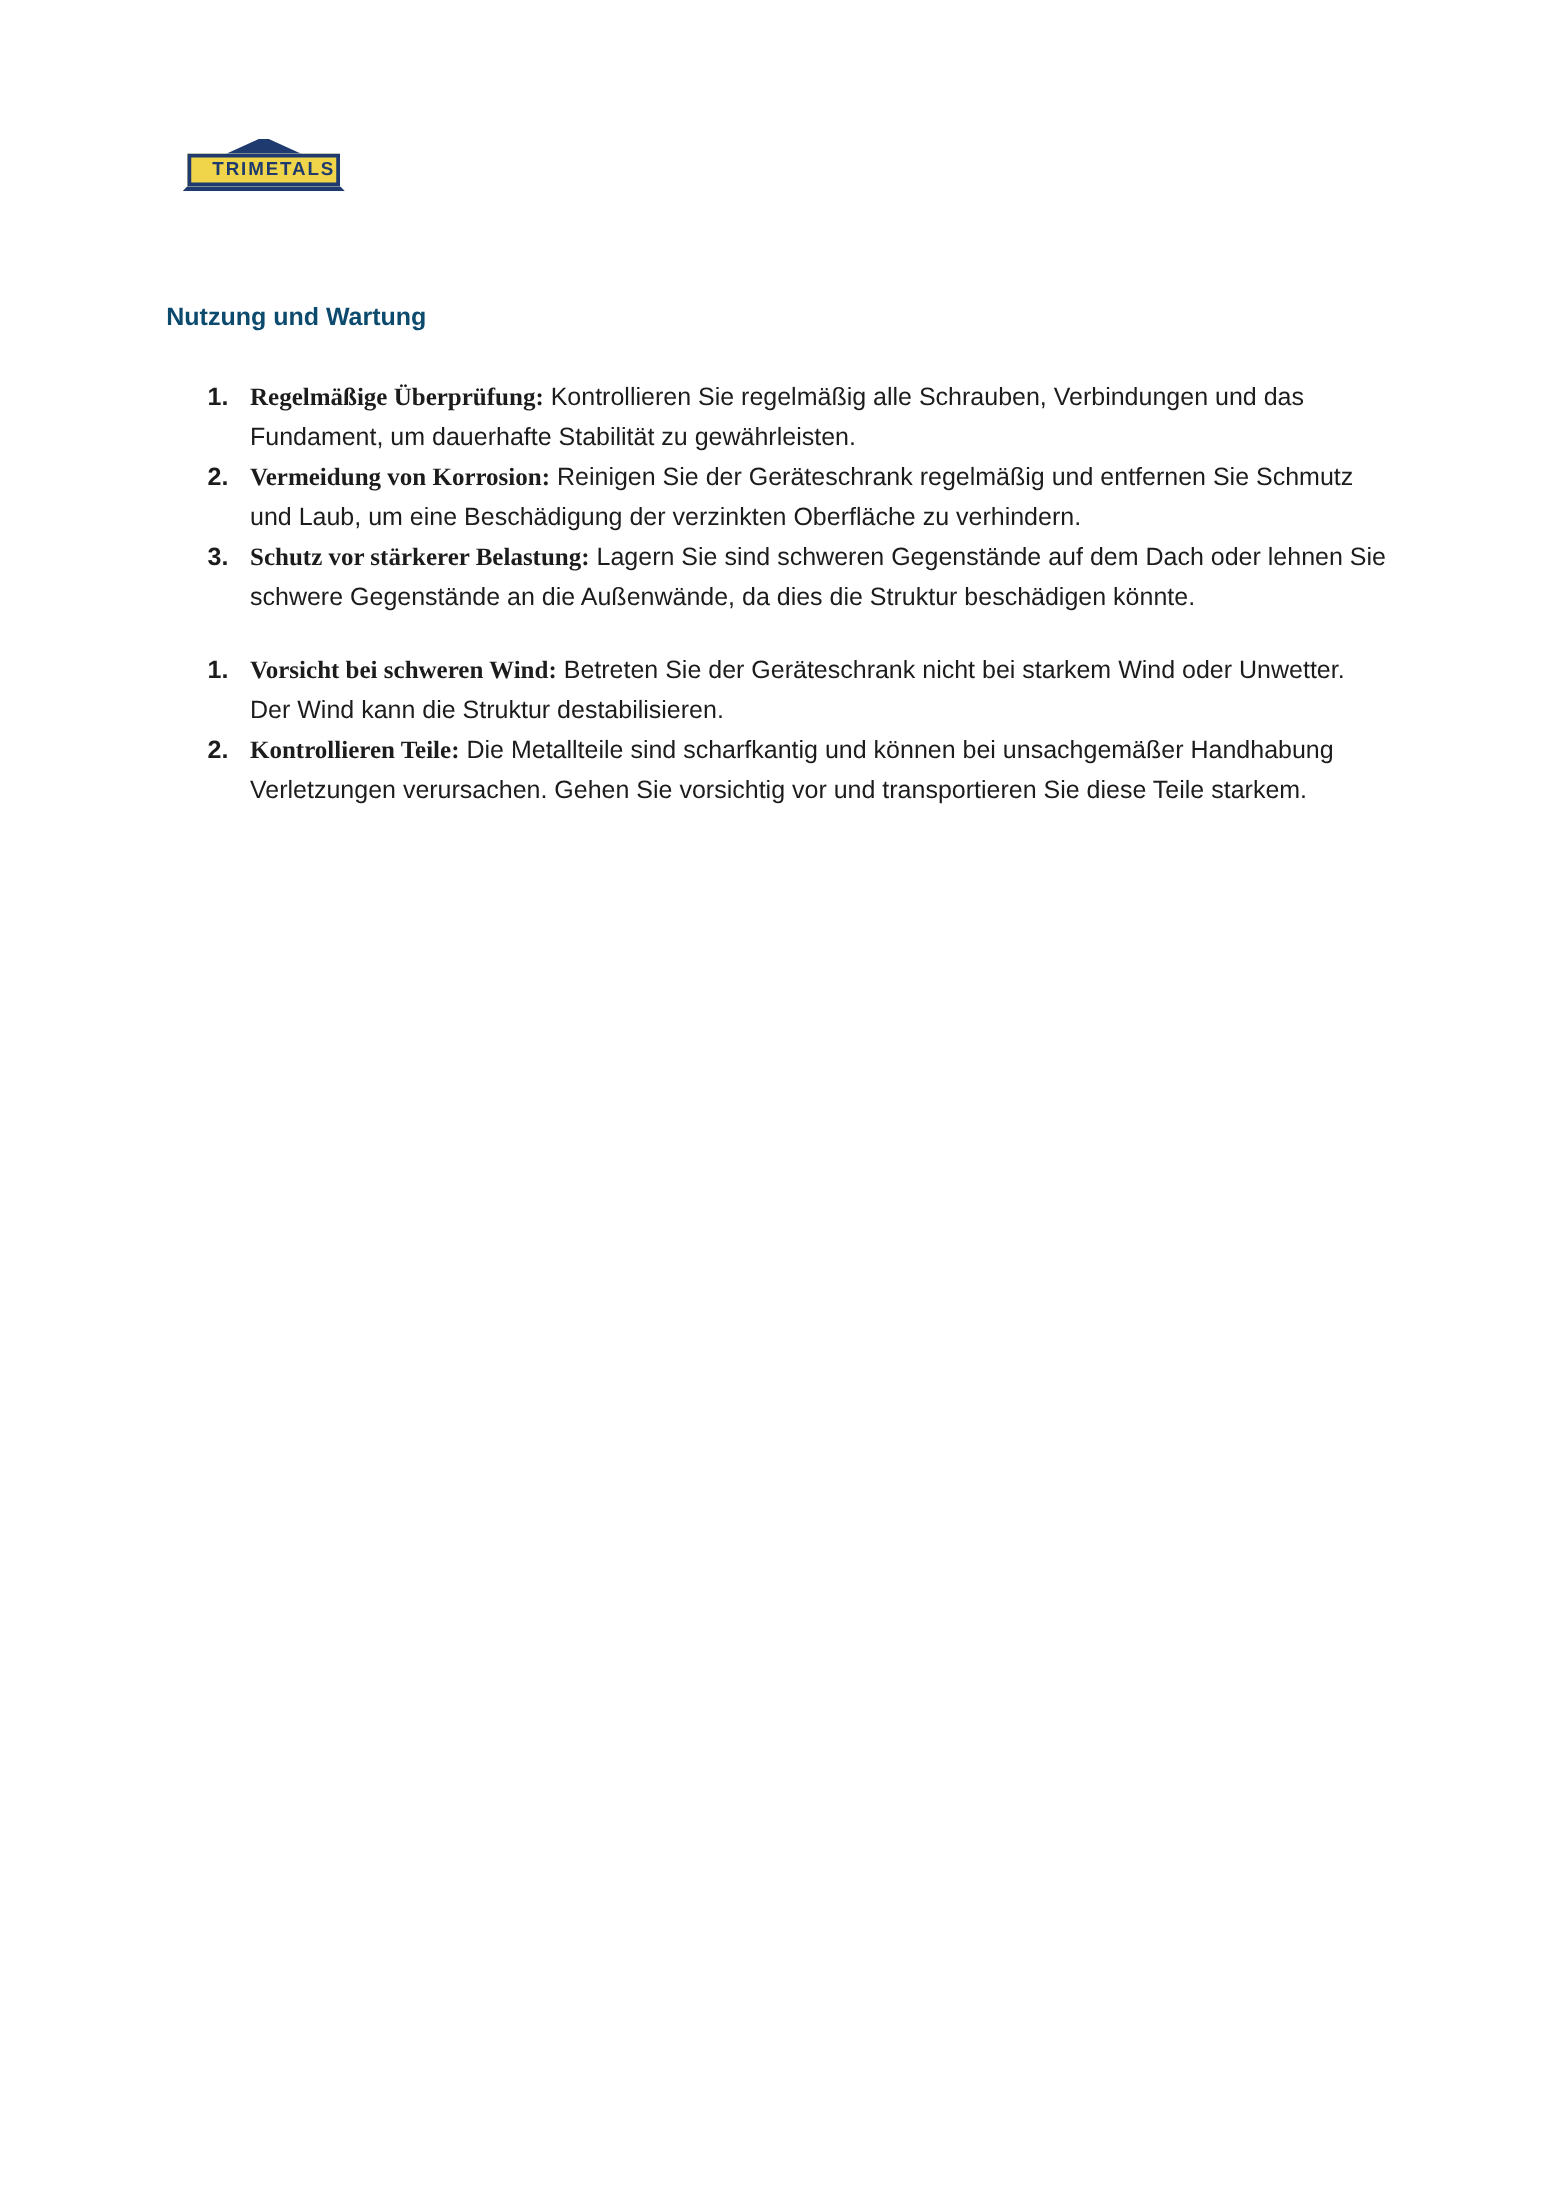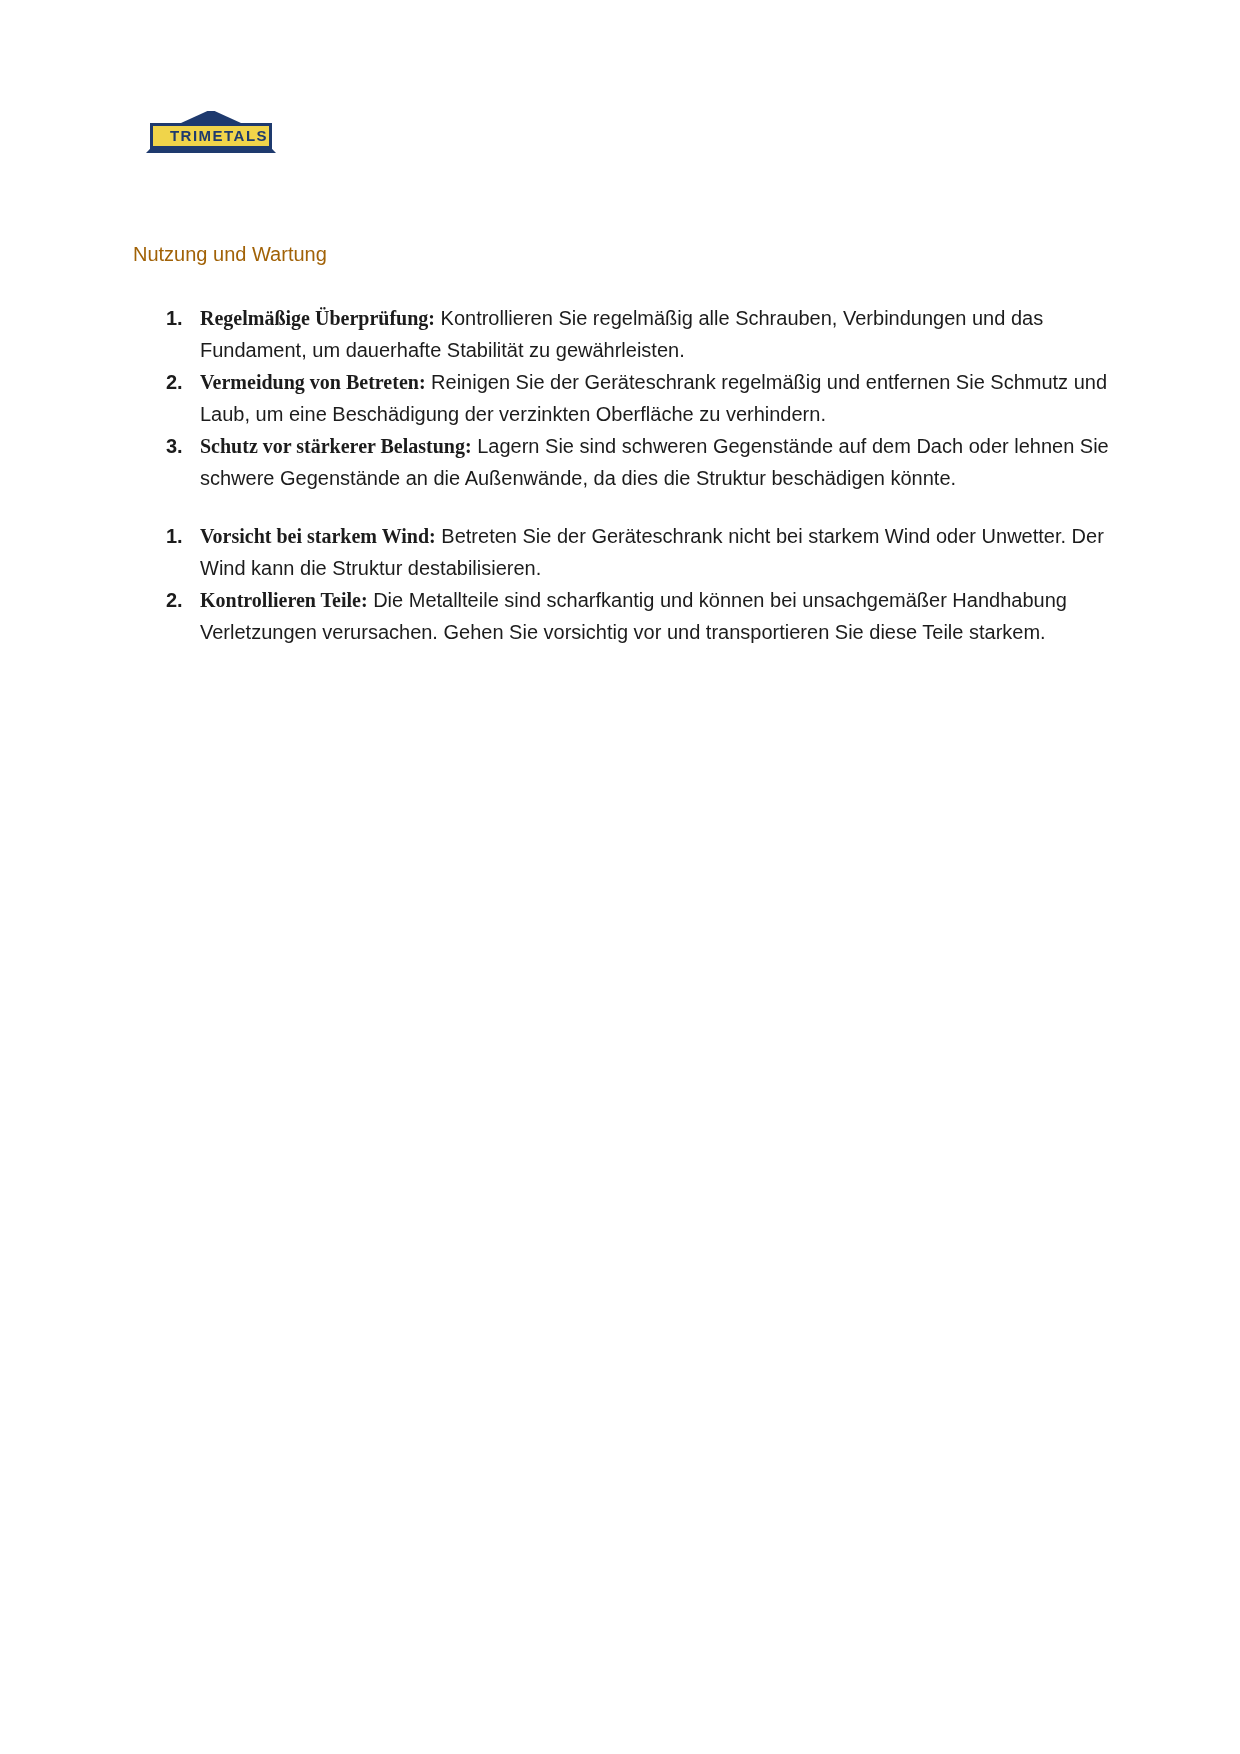--- a/index.html
+++ b/index.html
@@ -55,22 +55,22 @@
     position: absolute;
     left: 133px;
     top: 238px;
     width: 976px;
     font-size: 20px;
     line-height: 32px;
   }
   .section-heading {
     font-size: 20px;
     line-height: 32px;
-    font-weight: normal;
-    color: #a16207;
+    font-weight: bold;
+    color: #0c4a6e;
     margin: 0 0 32px 0;
   }
   ol.doc-list {
     list-style: none;
     margin: 0 0 26px 0;
     padding: 0;
   }
   ol.doc-list li {
     position: relative;
     padding-left: 67px;
@@ -98,33 +98,33 @@
 
     <h2 class="section-heading">Nutzung und Wartung</h2>
 
     <ol class="doc-list">
       <li>
         <span class="num">1.</span>
         <span class="lead">Regelmäßige Überprüfung:</span><span> Kontrollieren Sie regelmäßig alle Schrauben, Verbindungen und das Fundament, um dauerhafte Stabilität zu gewährleisten.</span>
       </li>
       <li>
         <span class="num">2.</span>
-        <span class="lead">Vermeidung von Betreten:</span><span> Reinigen Sie der Geräteschrank regelmäßig und entfernen Sie Schmutz und Laub, um eine Beschädigung der verzinkten Oberfläche zu verhindern.</span>
+        <span class="lead">Vermeidung von Korrosion:</span><span> Reinigen Sie der Geräteschrank regelmäßig und entfernen Sie Schmutz und Laub, um eine Beschädigung der verzinkten Oberfläche zu verhindern.</span>
       </li>
       <li>
         <span class="num">3.</span>
         <span class="lead">Schutz vor stärkerer Belastung:</span><span> Lagern Sie sind schweren Gegenstände auf dem Dach oder lehnen Sie schwere Gegenstände an die Außenwände, da dies die Struktur beschädigen könnte.</span>
       </li>
     </ol>
 
 
     <ol class="doc-list">
       <li>
         <span class="num">1.</span>
-        <span class="lead">Vorsicht bei starkem Wind:</span><span> Betreten Sie der Geräteschrank nicht bei starkem Wind oder Unwetter. Der Wind kann die Struktur destabilisieren.</span>
+        <span class="lead">Vorsicht bei schweren Wind:</span><span> Betreten Sie der Geräteschrank nicht bei starkem Wind oder Unwetter. Der Wind kann die Struktur destabilisieren.</span>
       </li>
       <li>
         <span class="num">2.</span>
         <span class="lead">Kontrollieren Teile:</span><span> Die Metallteile sind scharfkantig und können bei unsachgemäßer Handhabung Verletzungen verursachen. Gehen Sie vorsichtig vor und transportieren Sie diese Teile starkem.</span>
       </li>
     </ol>
 
   </div>
 </div>
 

